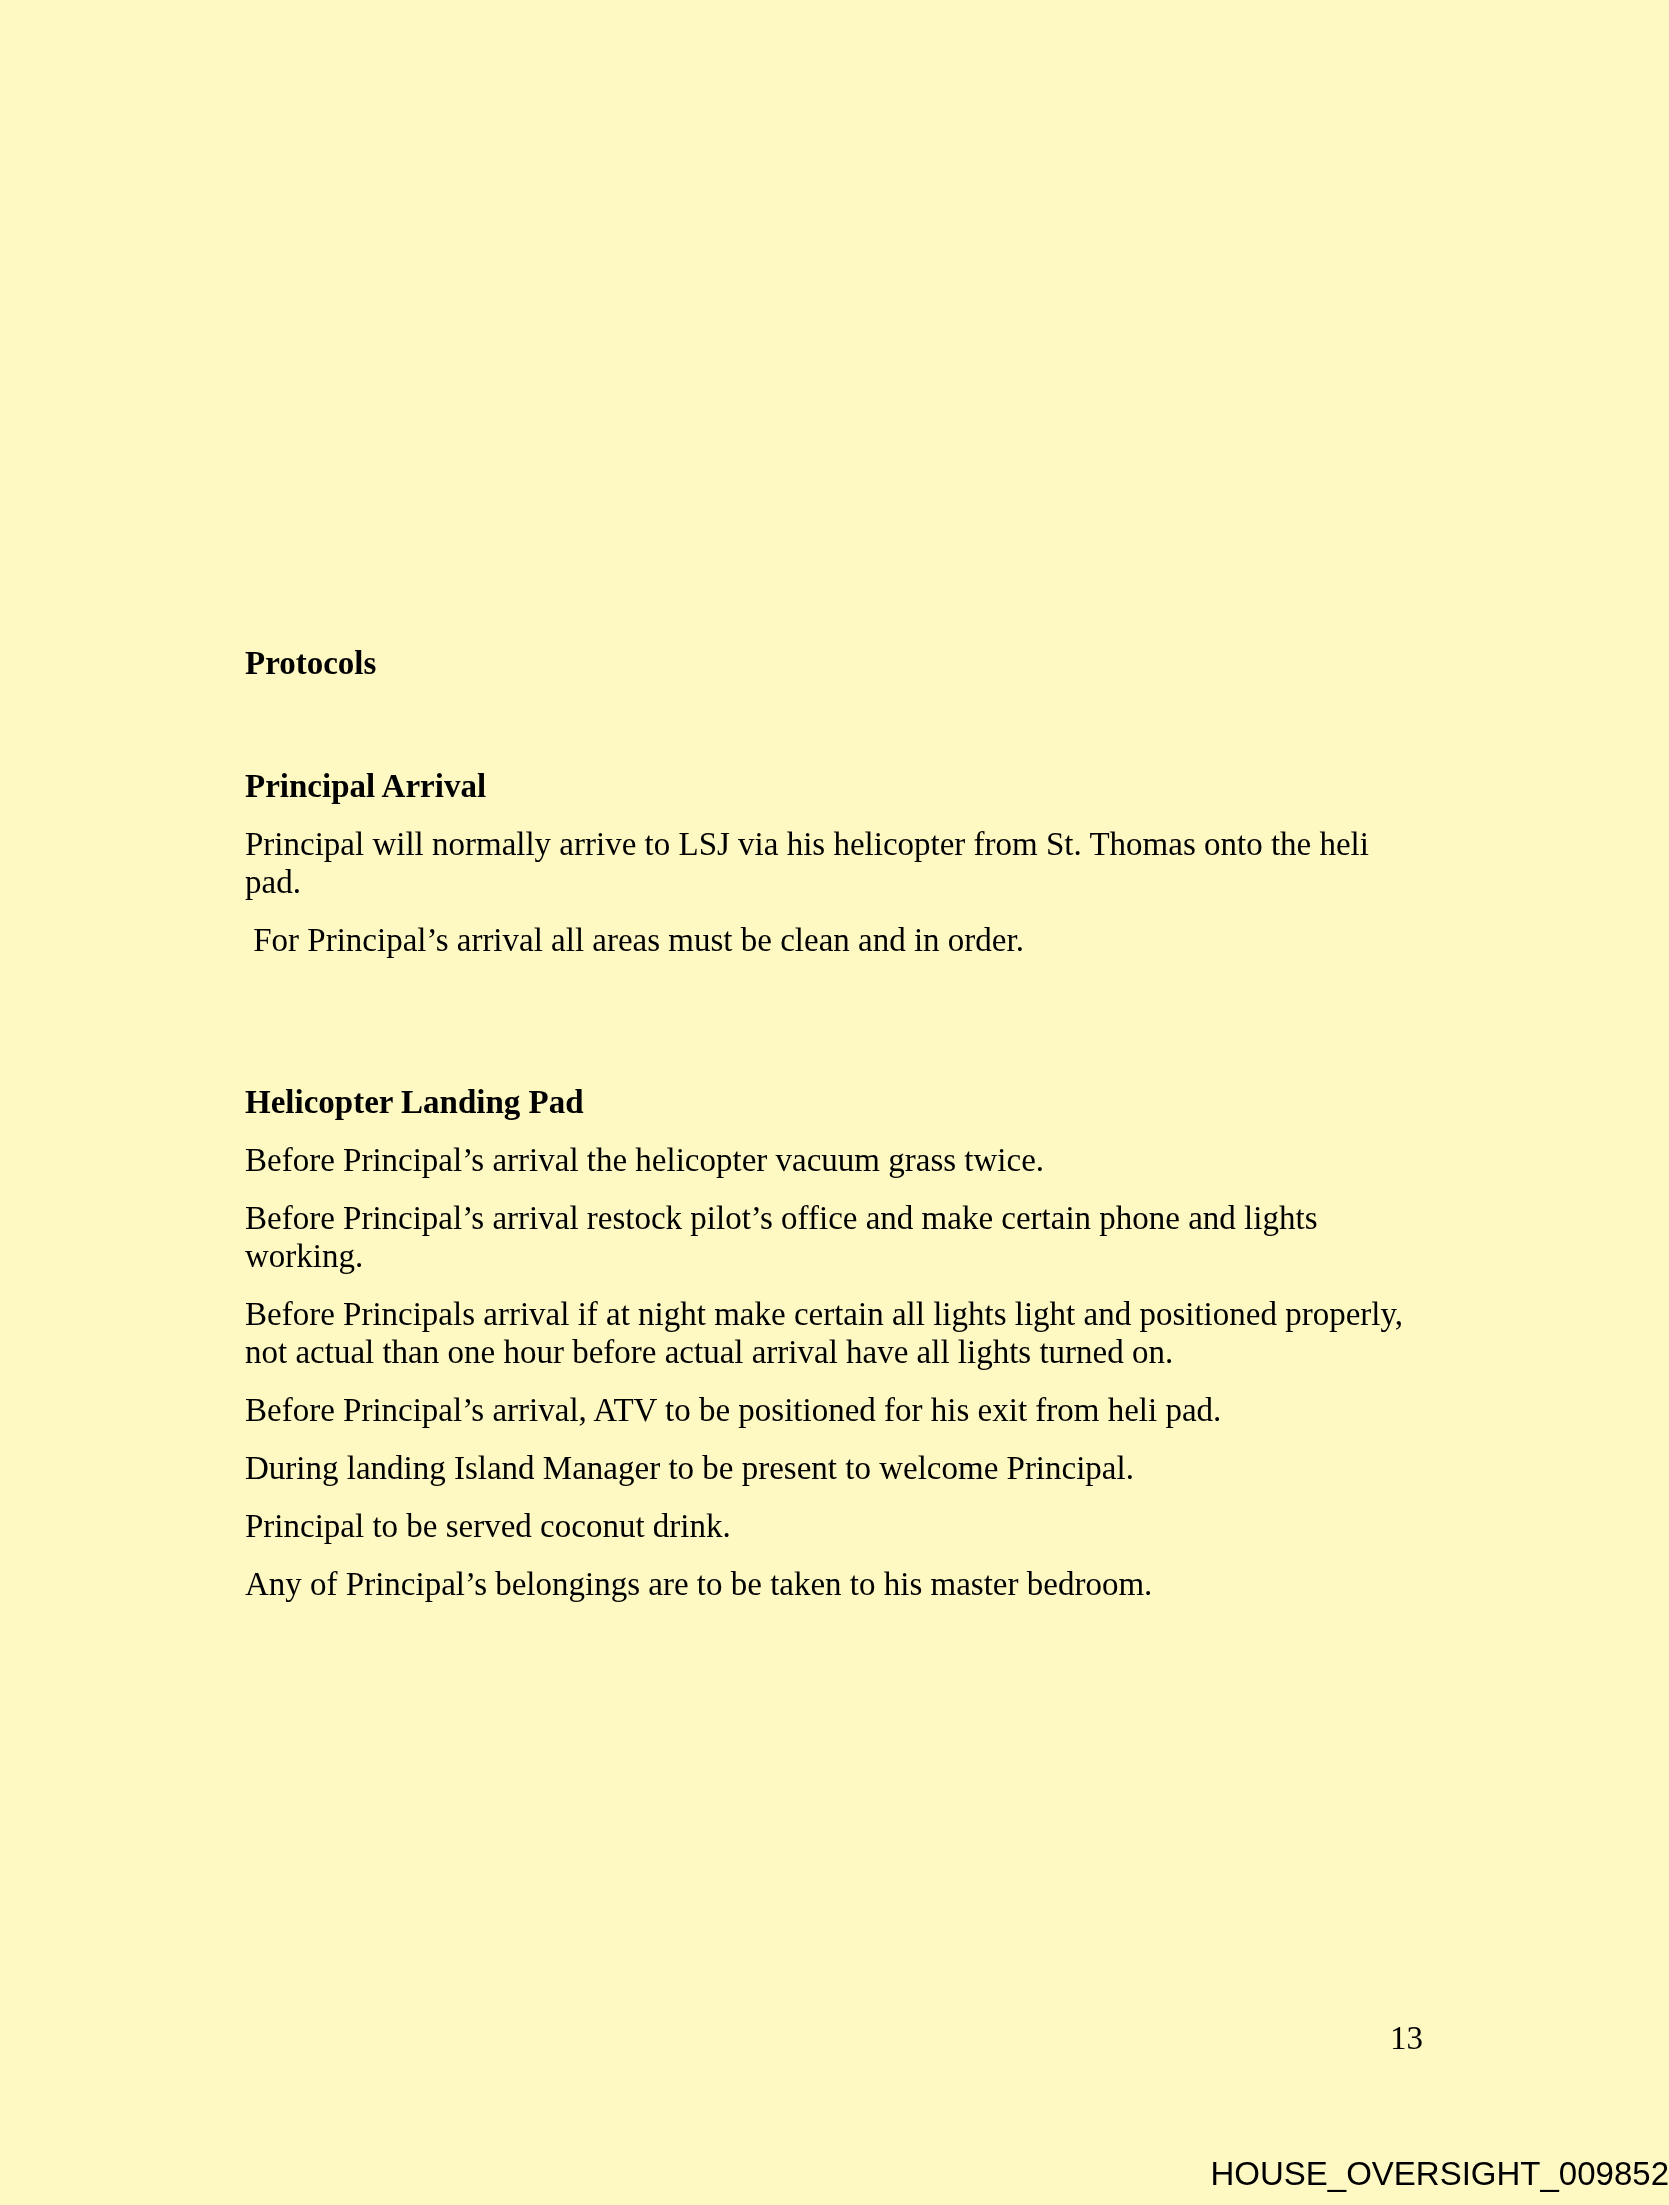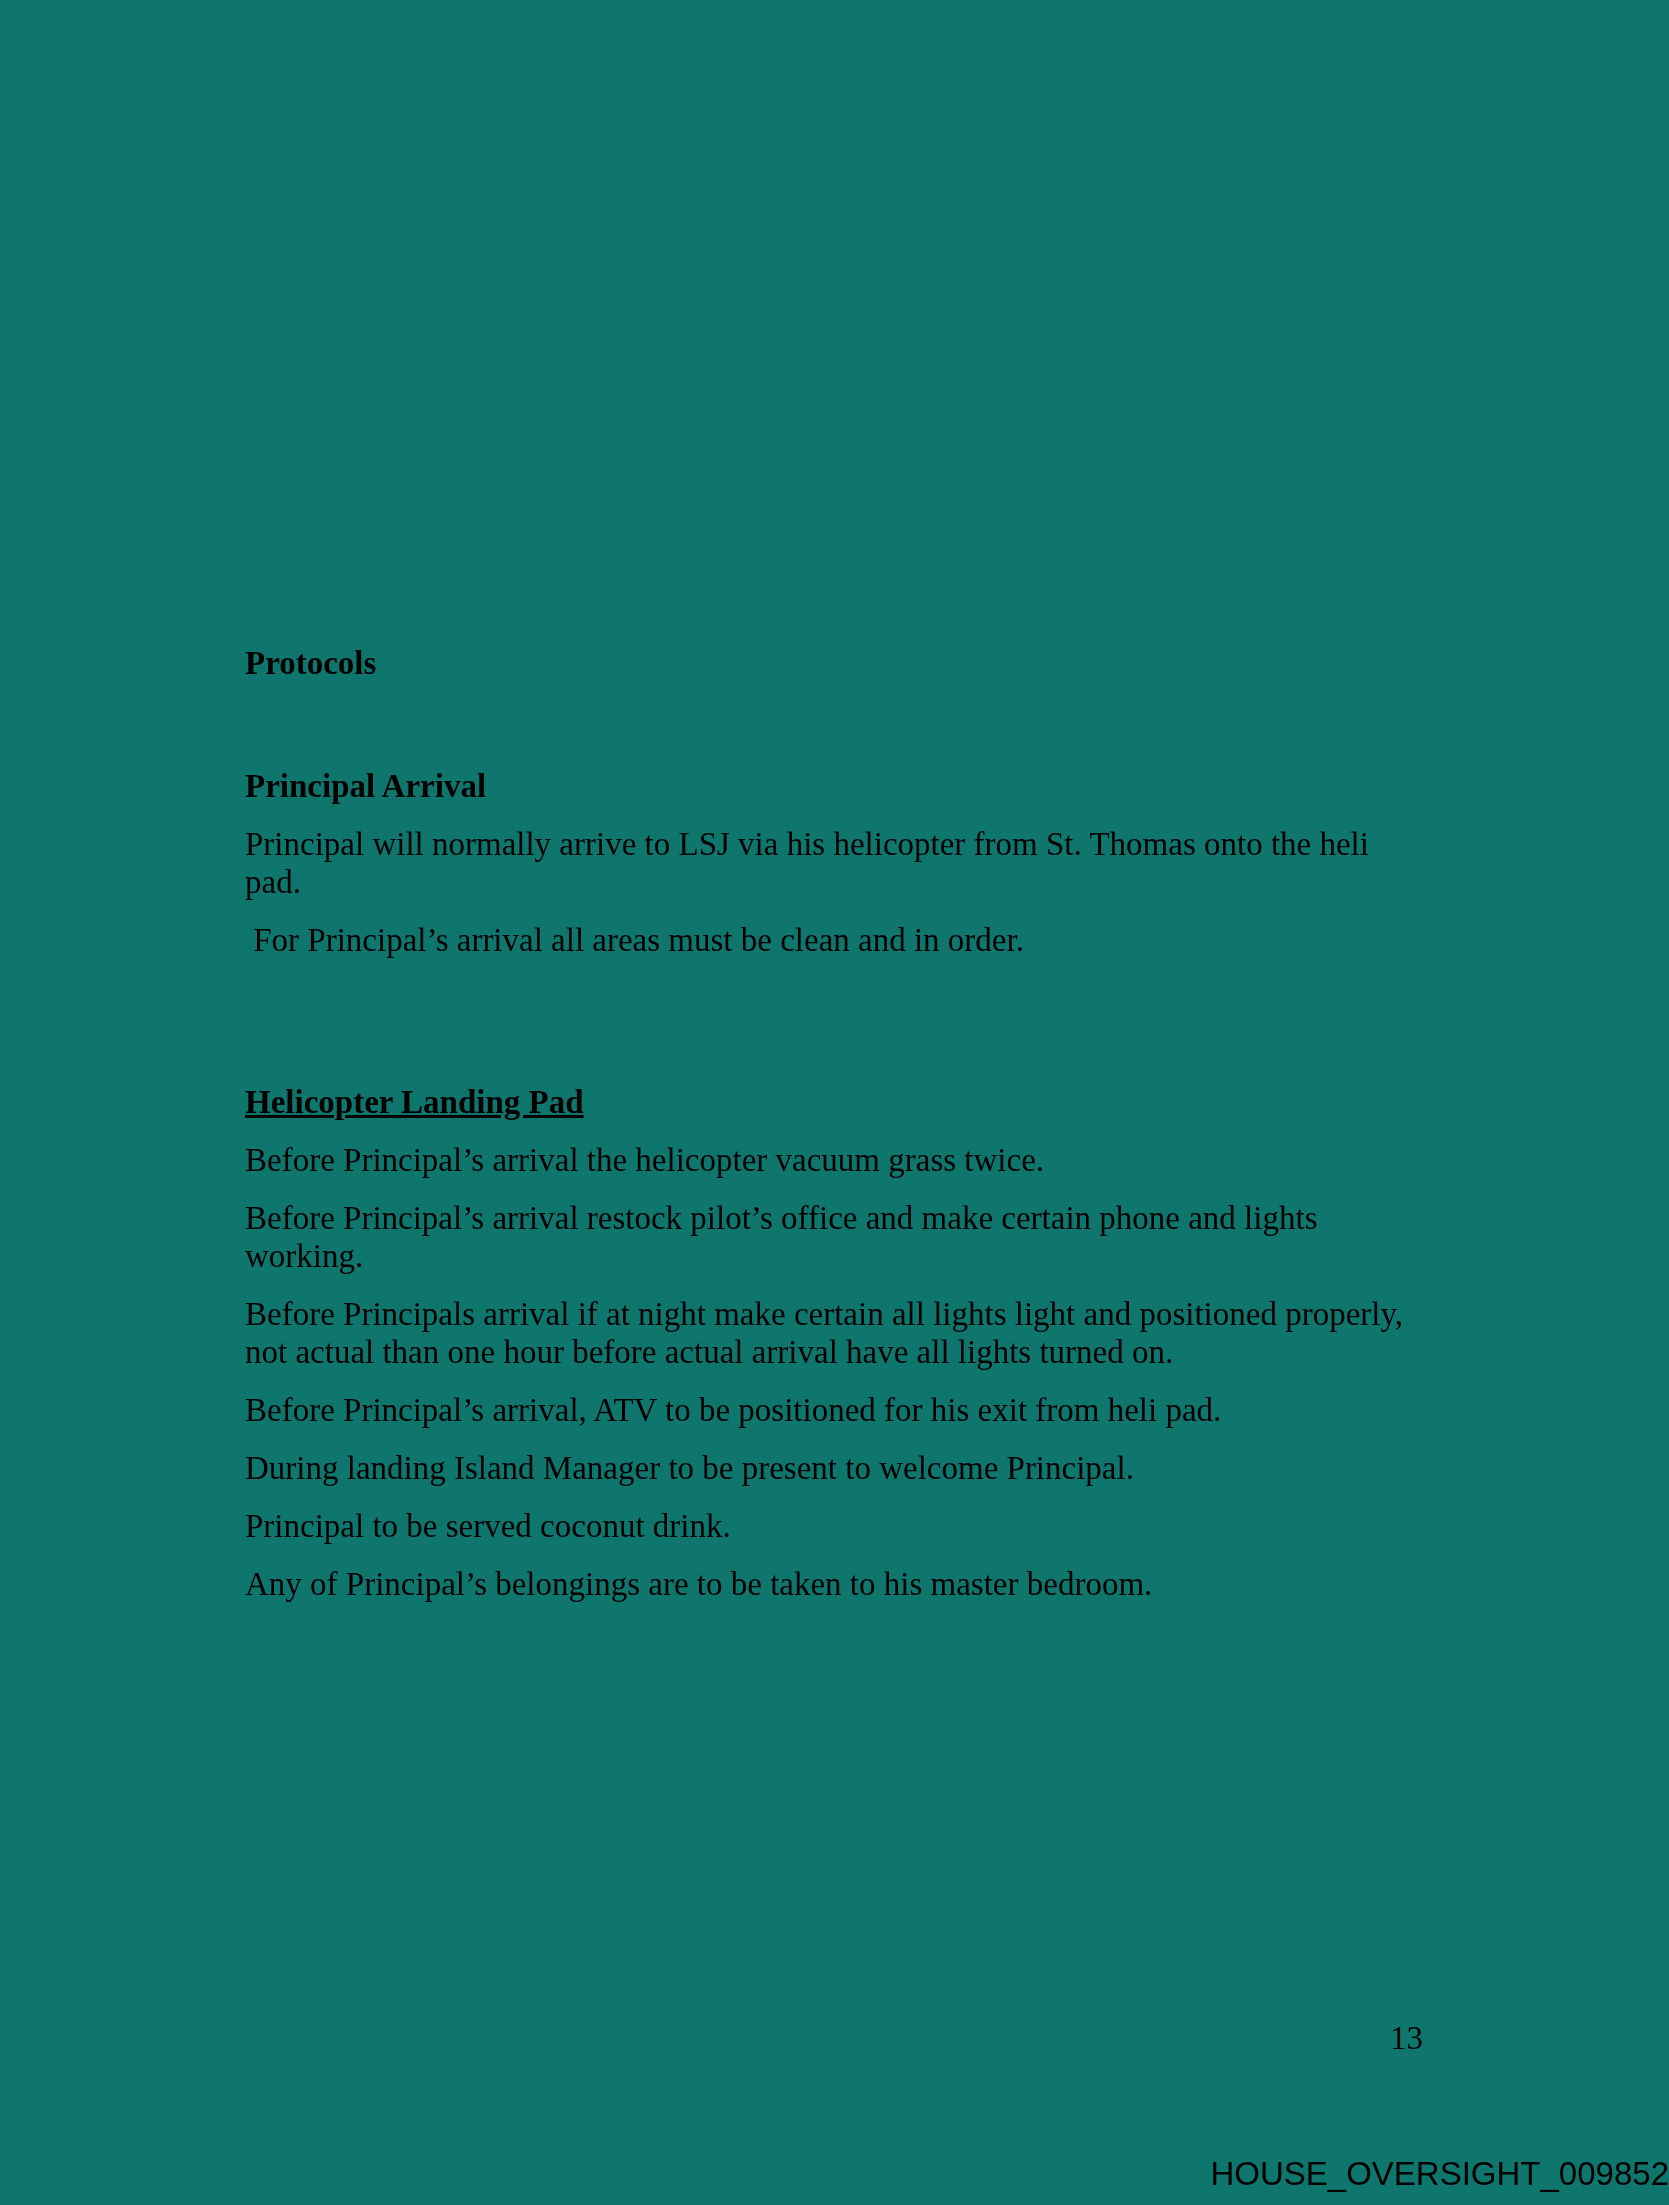--- a/index.html
+++ b/index.html
@@ -4,21 +4,21 @@
 <style>
   html, body {
     margin: 0;
     padding: 0;
     background: #ffffff;
   }
   .page {
     position: relative;
     width: 1669px;
     height: 2205px;
-    background: #0f766e;
+    background: #fef9c3;
     overflow: hidden;
     font-family: "Liberation Serif", "DejaVu Serif", serif;
     color: #000000;
   }
   .content {
     position: absolute;
     left: 245px;
     top: 644px;
     width: 1244px;
     font-size: 33px;
@@ -26,21 +26,21 @@
   }
   .doc-title {
     font-weight: bold;
     white-space: pre;
   }
   .section-heading {
     font-weight: bold;
     white-space: pre;
   }
   .heading-gap-1 { margin-top: 85px; }
-  .heading-gap-2 { margin-top: 124px; text-decoration: underline; }
+  .heading-gap-2 { margin-top: 124px; }
   .para {
     margin-top: 20px;
     white-space: pre;
   }
   .page-number {
     position: absolute;
     left: 245px;
     top: 2019px;
     width: 1178px;
     text-align: right;

